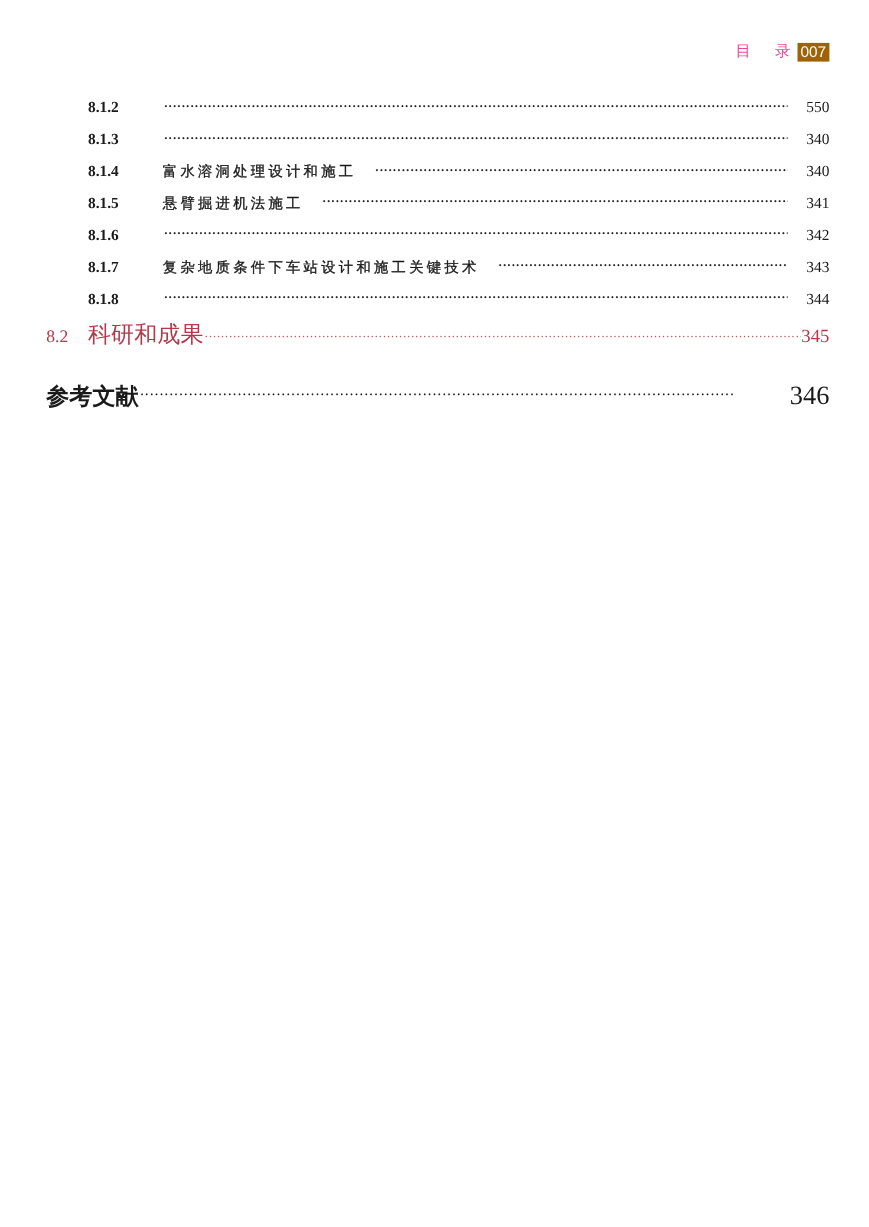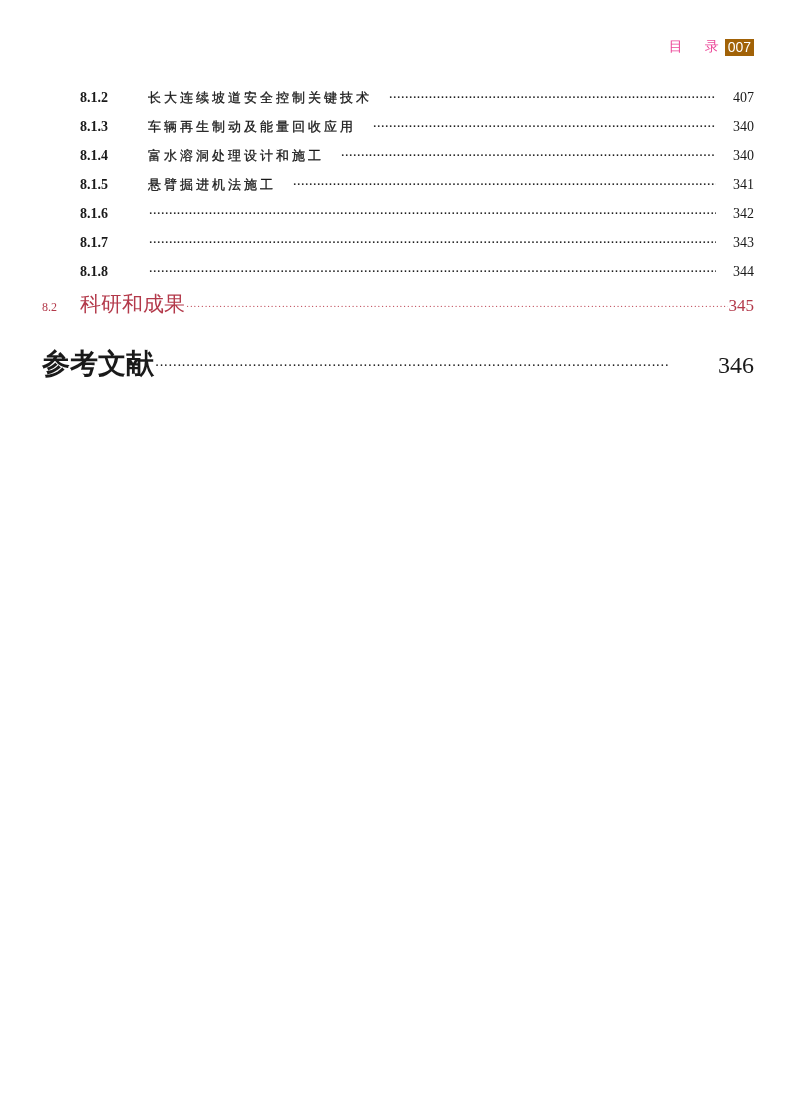--- a/index.html
+++ b/index.html
@@ -30,48 +30,46 @@
       letter-spacing: 0.5px; font-size: 10px; position: absolute; left: 0; bottom: 2px;
     }
     .row .page { display: inline-block; }
 
     .sub { left: 80px; width: 674px; font-size: 13px; font-weight: bold; gap: 16px; }
     .sub .num { width: 52px; font-family: "Liberation Serif", serif; font-size: 14px; }
     .sub .label { font-family: "DejaVu Sans", sans-serif; font-size: 13px; letter-spacing: 3px; font-weight: normal; -webkit-text-stroke: 0.3px #1a1a1a; }
     .sub .page { font-family: "Liberation Serif", serif; font-size: 14px; font-weight: normal; }
 
     .sec { left: 42px; width: 712px; color: #b3394a; font-size: 16px; }
-    .sec .num { width: 38px; font-family: "Liberation Serif", serif; font-size: 12px; }
+    .sec .num { width: 38px; font-family: "Liberation Serif", serif; font-size: 16px; }
     .sec .label { font-family: "DejaVu Serif", serif; font-size: 21px; }
     .sec .dots::before { color: #c0505e; }
     .sec .page { font-family: "Liberation Serif", serif; font-size: 17px; }
 
     .chap { left: 42px; width: 712px; font-size: 22px; }
-    .chap .label { font-family: "DejaVu Sans", sans-serif; font-weight: bold; font-size: 28px; }
+    .chap .label { font-family: "DejaVu Sans", sans-serif; font-weight: bold; font-size: 21px; }
     .chap .dots::before { font-size: 13px; letter-spacing: 0.3px; bottom: 4px; }
     .chap .page { font-family: "Liberation Serif", serif; font-size: 24px; margin-left: 48px; }
   </style>
 </head>
 <body>
 
 <div class="header">
   <span class="title">目录</span>
   <span class="pageno">007</span>
 </div>
 
 <div class="toc">
   <div class="row sub" style="top:89px">
     <span class="num">8.1.2</span>
-    <span class="label">长大连续坡道安全控制关键技术</span>
     <span class="dots"></span>
-    <span class="page">407</span>
+    <span class="page">550</span>
   </div>
   <div class="row sub" style="top:118px">
     <span class="num">8.1.3</span>
-    <span class="label">车辆再生制动及能量回收应用</span>
     <span class="dots"></span>
     <span class="page">340</span>
   </div>
   <div class="row sub" style="top:147px">
     <span class="num">8.1.4</span>
     <span class="label">富水溶洞处理设计和施工</span>
     <span class="dots"></span>
     <span class="page">340</span>
   </div>
   <div class="row sub" style="top:176px">
@@ -80,20 +78,21 @@
     <span class="dots"></span>
     <span class="page">341</span>
   </div>
   <div class="row sub" style="top:205px">
     <span class="num">8.1.6</span>
     <span class="dots"></span>
     <span class="page">342</span>
   </div>
   <div class="row sub" style="top:234px">
     <span class="num">8.1.7</span>
+    <span class="label">复杂地质条件下车站设计和施工关键技术</span>
     <span class="dots"></span>
     <span class="page">343</span>
   </div>
   <div class="row sub" style="top:263px">
     <span class="num">8.1.8</span>
     <span class="dots"></span>
     <span class="page">344</span>
   </div>
 
   <div class="row sec" style="top:290px">

